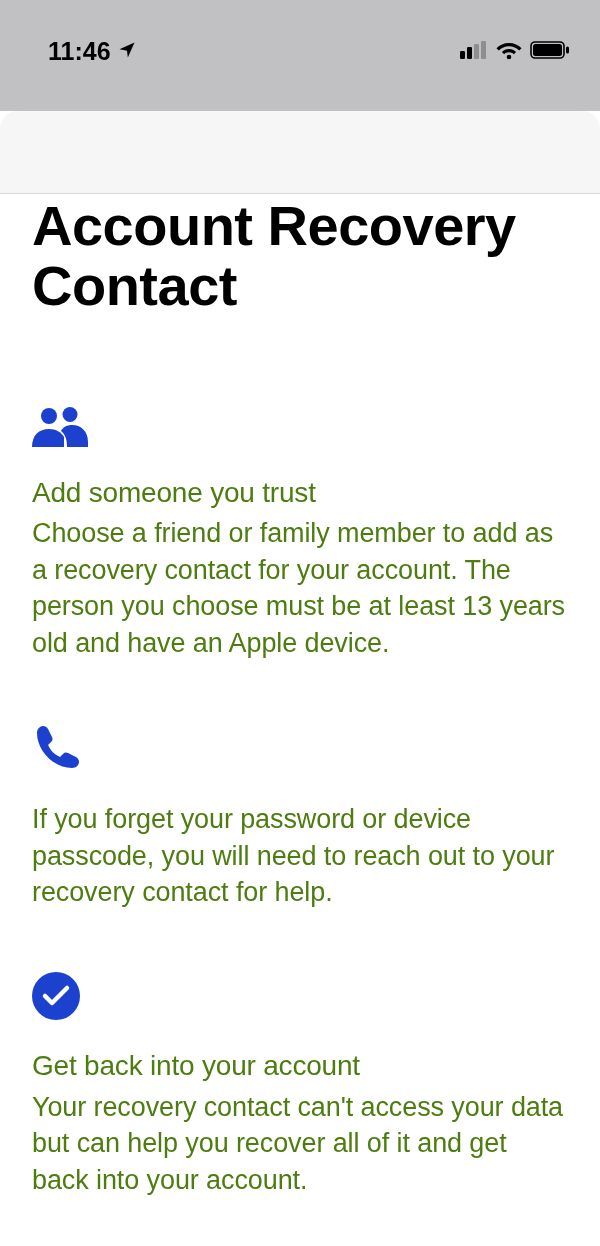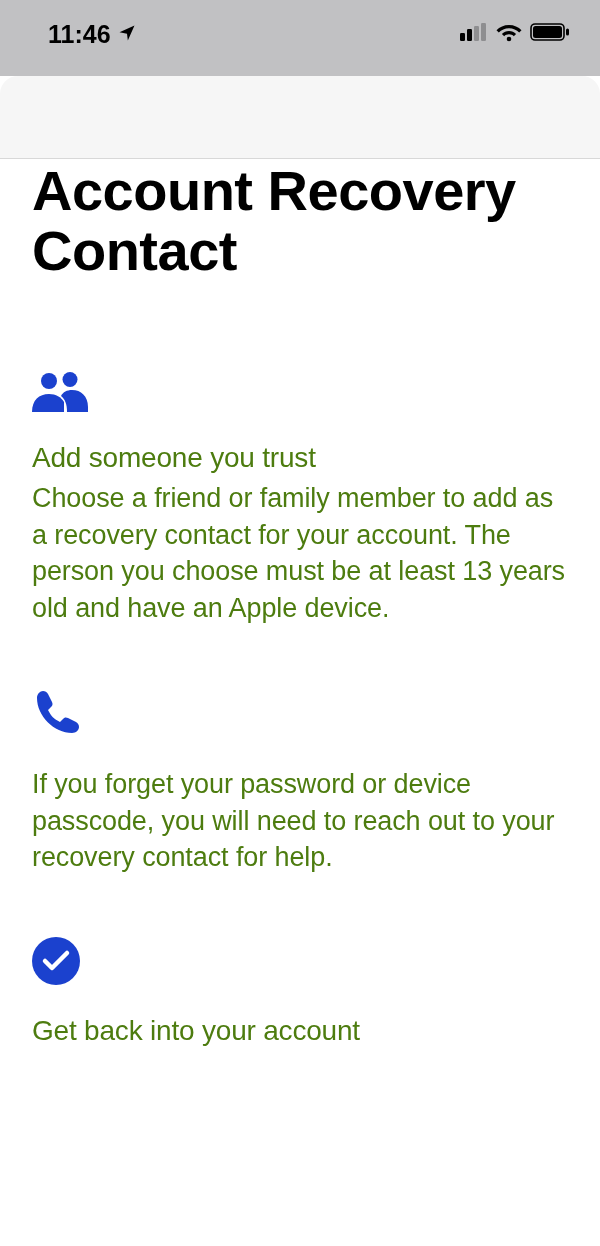--- a/index.html
+++ b/index.html
@@ -9,21 +9,21 @@
     }
     body {
       font-family: -apple-system, BlinkMacSystemFont, "SF Pro Text", "Helvetica Neue", Helvetica, Arial, sans-serif;
       width: 600px;
       height: 1246px;
       background: #fff;
       overflow: hidden;
       position: relative;
     }
     .status-bar {
-      height: 76px;
+      height: 111px;
       background: #c1c1c3;
       display: flex;
       align-items: center;
       justify-content: space-between;
       padding: 0 30px 8px 48px;
     }
     .status-time {
       font-size: 25px;
       font-weight: 600;
       color: #000;
@@ -163,14 +163,15 @@
   </div>
 
   <div class="feature">
     <div class="feature-icon">
       <svg width="48" height="48" viewBox="0 0 48 48">
         <circle cx="24" cy="24" r="24" fill="#1b41ce"></circle>
         <path d="M13 24 L20 31 L35 16" fill="none" stroke="#fff" stroke-width="4.5" stroke-linecap="round" stroke-linejoin="round"></path>
       </svg>
     </div>
     <div class="feature-title">Get back into your account</div>
+    <div class="feature-body">Your recovery contact can't access your data but can help you recover all of it and get back into your account.</div>
   </div>
 </div>
 
 </body></html>

